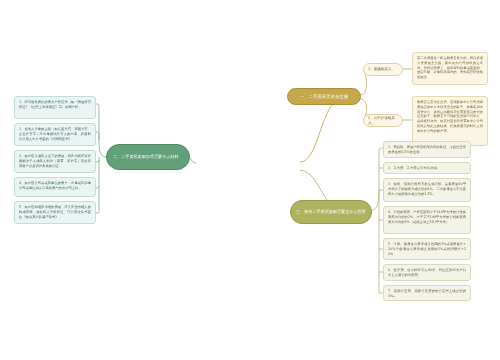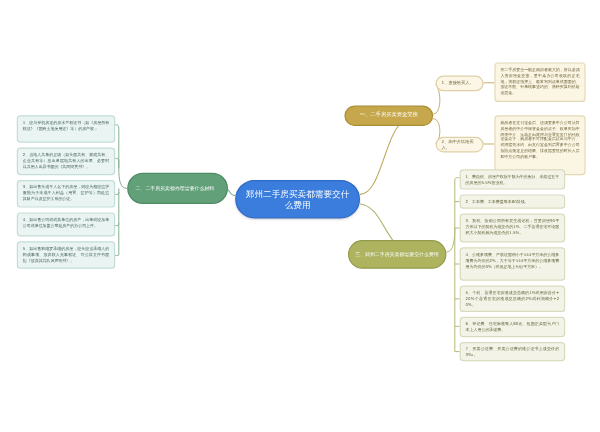--- a/index.html
+++ b/index.html
@@ -165,21 +165,20 @@
 
     <path d="M372,210 C378,210 379,200 379,190 L379,150 C379,148 380,148 383,148" fill="none" stroke="#b2b672" stroke-width="0.8"></path>
     <path d="M379,168 L383,168" fill="none" stroke="#b2b672" stroke-width="0.8"></path>
     <path d="M379,190 L383,190" fill="none" stroke="#b2b672" stroke-width="0.8"></path>
     <path d="M379,190 L379,220 L383,220" fill="none" stroke="#b2b672" stroke-width="0.8"></path>
     <path d="M379,220 L379,249 L383,249" fill="none" stroke="#b2b672" stroke-width="0.8"></path>
     <path d="M379,249 L379,272 L383,272" fill="none" stroke="#b2b672" stroke-width="0.8"></path>
     <path d="M379,272 L379,293 L383,293" fill="none" stroke="#b2b672" stroke-width="0.8"></path>
   </svg>
 
-  <div class="node root">郑州二手房买卖都需要交什么费用</div>
 
   <div class="node branch-green">二、二手房买卖都办理需要什么材料</div>
 
   <div class="node branch-gold">一、二手房买卖资金交接</div>
 
   <div class="node branch-olive">三、郑州二手房买卖都需要交什么费用</div>
 
   <div class="subnode sub1">1、直接给买入。</div>
   <div class="subnode sub2">2、由中介转给买入。</div>
 

